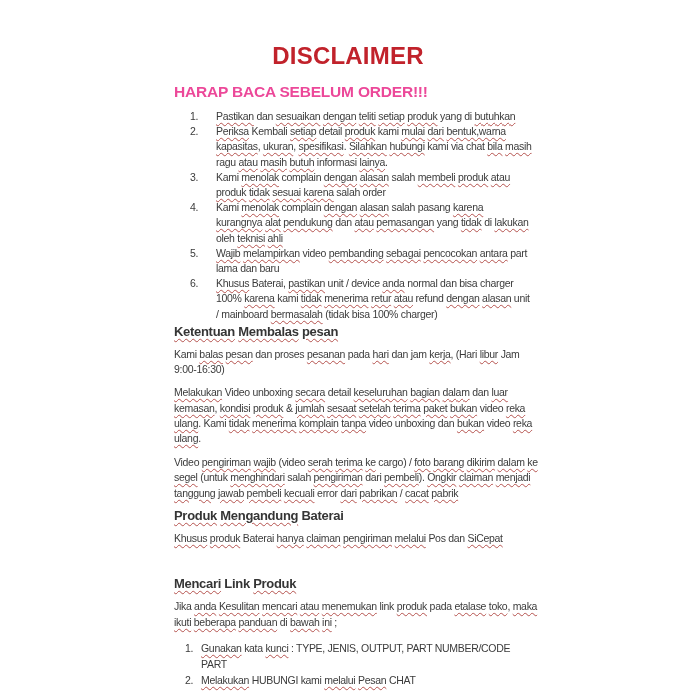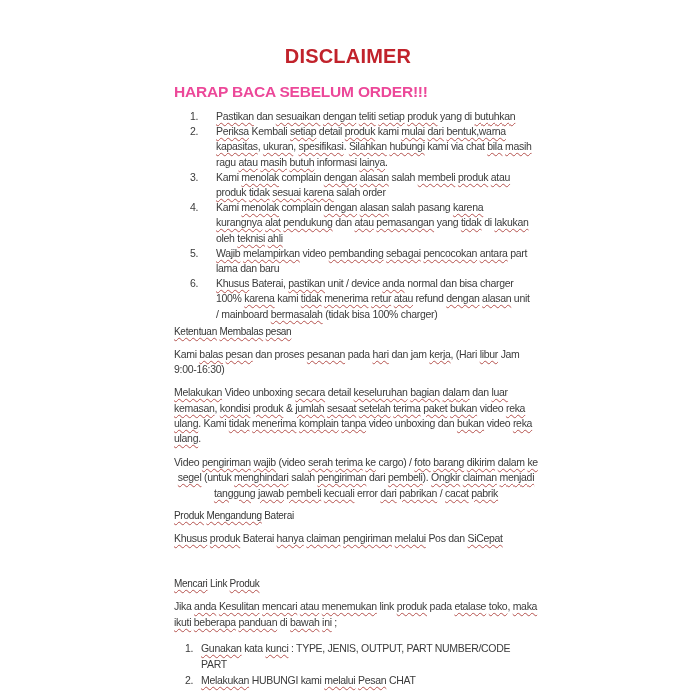--- a/index.html
+++ b/index.html
@@ -4,37 +4,37 @@
 <style>
   html,body{margin:0;padding:0;}
   body{
     width:700px;height:700px;background:#ffffff;position:relative;overflow:hidden;
     font-family:"Liberation Sans",sans-serif;
     color:#3b3b3b;
     font-size:10.5px;line-height:15.2px;letter-spacing:-0.3px;
   }
   .doc{position:absolute;left:172px;top:44px;width:366px;}
   .title{
-    font-size:20px;line-height:24px;font-weight:bold;text-align:center;
+    font-size:24px;line-height:24px;font-weight:bold;text-align:center;
     letter-spacing:0.2px;margin:0 14px 0 0;
   }
   .subtitle{
     font-size:15.5px;line-height:19px;font-weight:bold;margin:14px 0 0 2px;
     letter-spacing:-0.2px;
   }
   .main-list{margin-top:8px;}
   .main-list .row{display:flex;}
   .main-list .num{flex:none;width:26px;padding-left:18px;}
   .main-list .txt{flex:none;width:316px;}
-  .section .heading{font-weight:normal;font-size:10px;margin:0 0 0 2px;color:#353535;}
+  .section .heading{font-weight:bold;font-size:13px;margin:0 0 0 2px;color:#353535;}
   .section{margin-top:7px;}
   #sections .section:nth-child(1){margin-top:2px;}
   #sections .section:nth-child(4){margin-top:30px;}
   .para{margin:8px 0 0 2px;}
-  .para + .para{margin-top:9px;text-align:center;}
+  .para + .para{margin-top:9px;}
   .guide-list{margin:10px 0 0 13px;}
   .guide-list .row{display:flex;line-height:16px;}
   .guide-list .num{flex:none;width:13px;}
   .guide-list .gtxt{flex:1;padding-left:3px;}
   
   .sq{
     text-decoration-line:underline;
     text-decoration-style:wavy;
     text-decoration-color:#b5524e;
     text-decoration-thickness:1px;

